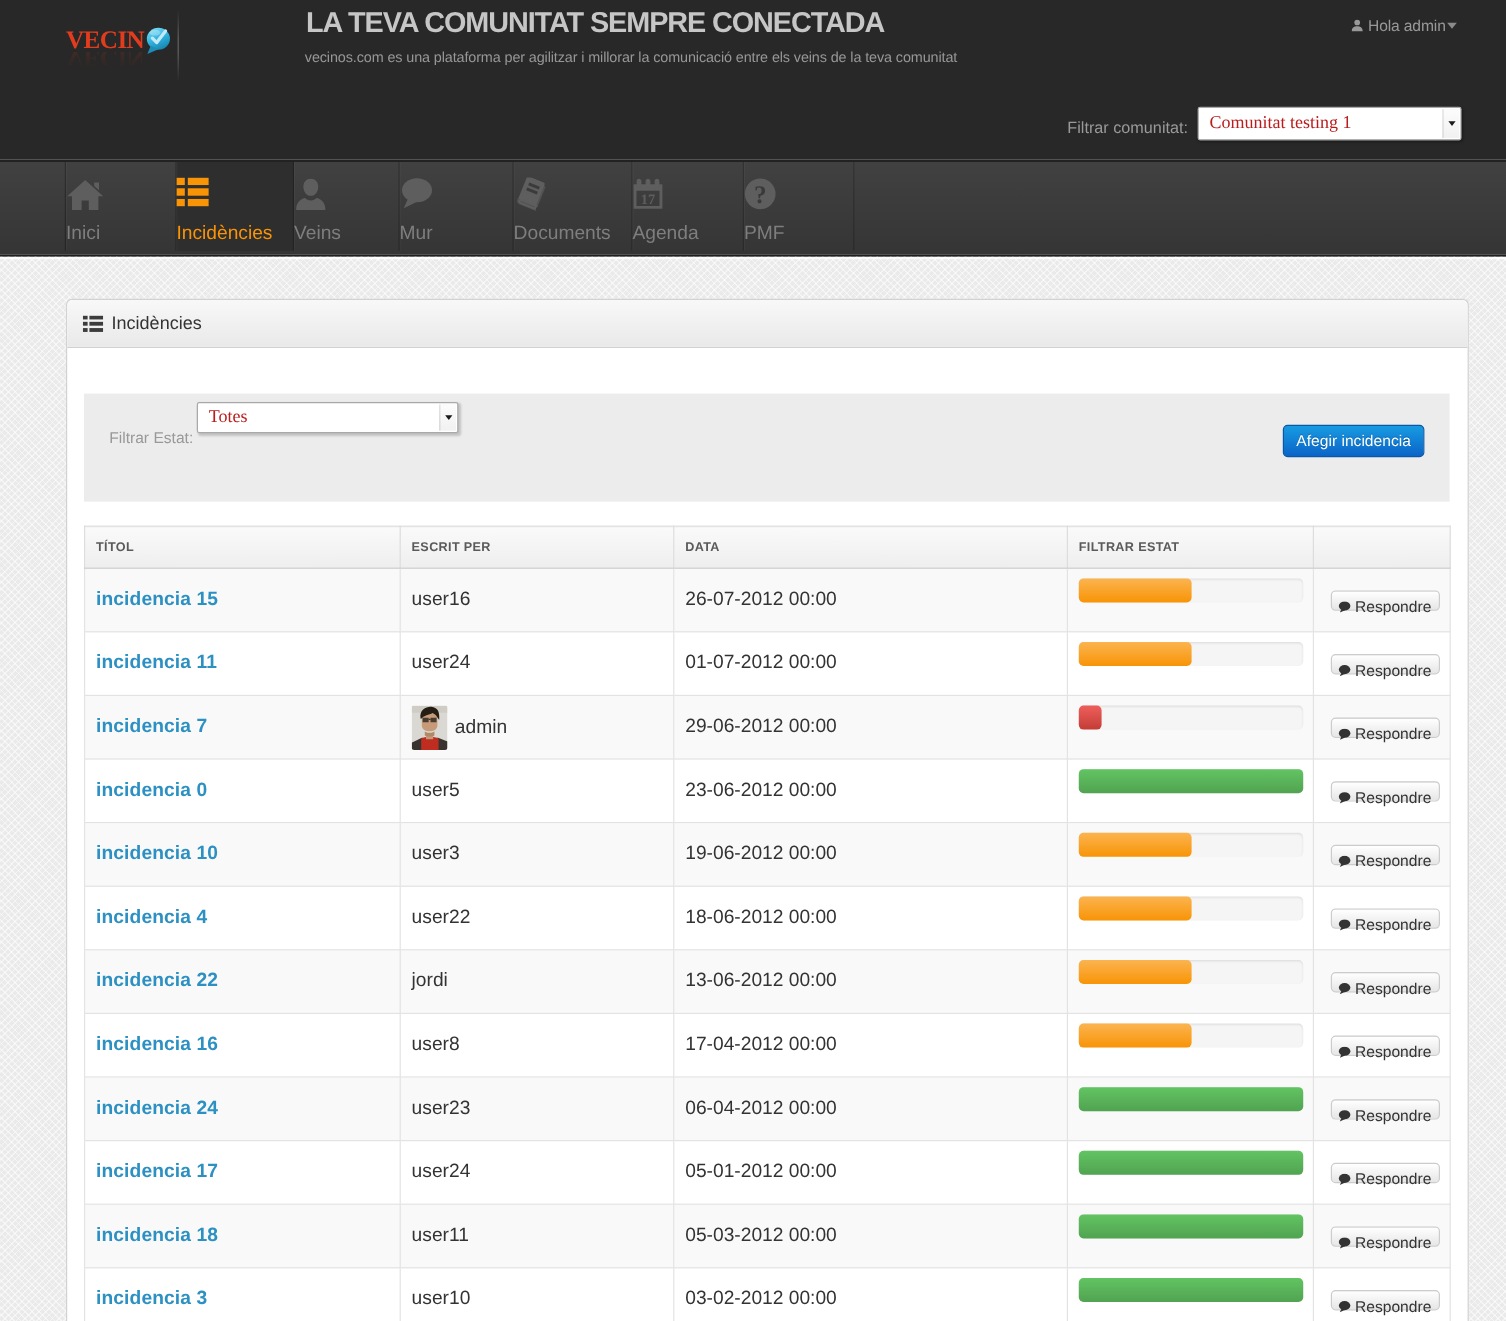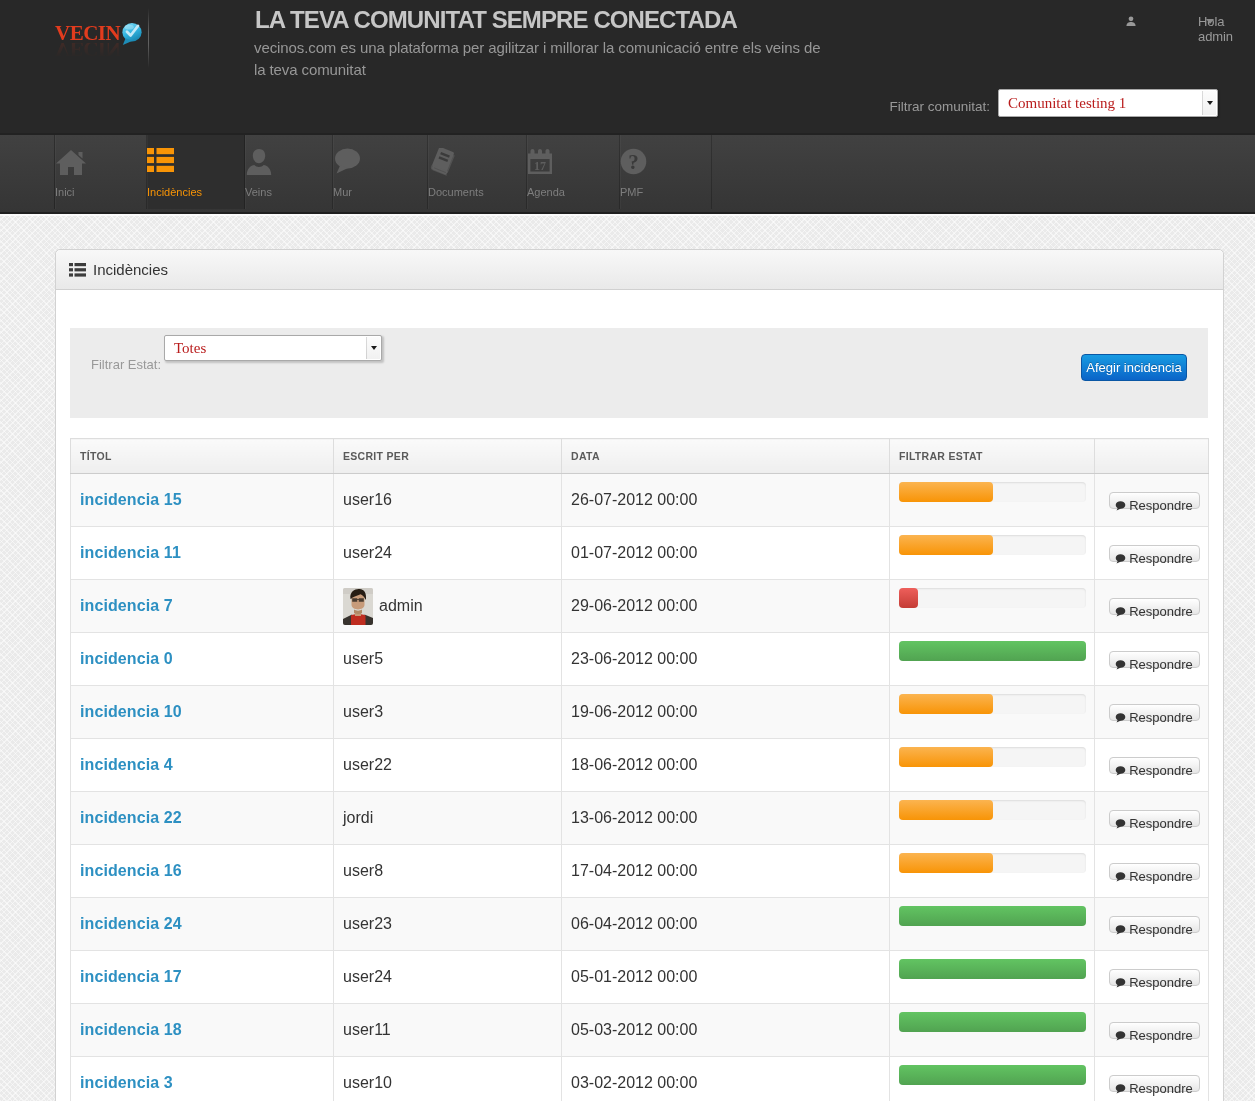--- a/index.html
+++ b/index.html
@@ -12,62 +12,62 @@
 .logo { position:absolute; left:55px; top:0; width:95px; height:70px; }
 .logo-txt { font-family:"Liberation Serif", serif; font-weight:bold; font-size:21px; color:#e23c1e; letter-spacing:-0.5px; white-space:nowrap; }
 .logo-main { position:absolute; left:0; top:26px; line-height:15px; }
 .logo-main .bub { position:absolute; left:66px; top:-4px; }
 .logo-refl { position:absolute; left:0; top:43px; height:17px; overflow:hidden; opacity:0.14;
   -webkit-mask-image:linear-gradient(rgba(0,0,0,0.9),rgba(0,0,0,0) 85%); mask-image:linear-gradient(rgba(0,0,0,0.9),rgba(0,0,0,0) 85%); }
 .logo-refl .inner { display:block; transform:scaleY(-1); position:relative; top:-7px; }
 .logo-refl .bub2 { position:absolute; left:64px; top:9px; }
 .logo-sep { position:absolute; left:148px; top:8px; width:1px; height:60px; background:linear-gradient(rgba(80,80,80,0),#616161 40%,#616161 60%,rgba(80,80,80,0)); }
 .site-title { position:absolute; left:255px; top:6px; font-size:24px; font-weight:bold; color:#c6c6c6; letter-spacing:-0.9px; }
-.site-sub { position:absolute; left:254px; top:37px; width:572px; font-size:15px; line-height:22px; color:#979797; letter-spacing:-0.1px; }
+.site-sub { position:absolute; left:254px; top:37px; width:572px; font-size:12px; line-height:22px; color:#979797; letter-spacing:-0.1px; }
 .userbox { position:absolute; left:0; top:0; width:1255px; height:0; color:#999; font-size:13px; }
 .userbox .uic { position:absolute; left:1126px; top:15px; }
-.userbox .utx { position:absolute; left:1198px; top:14px; letter-spacing:-0.1px; }
+.userbox .utx { position:absolute; left:1140px; top:14px; letter-spacing:-0.1px; }
 .userbox .caret { position:absolute; left:1206px; top:19px; }
 .caret { display:inline-block; width:0; height:0; border-left:4.5px solid transparent; border-right:4.5px solid transparent; border-top:5px solid #8a8a8a; }
 .filtrow { position:absolute; right:37px; top:89px; height:28px; display:flex; align-items:center; }
 .filtrow label { color:#9a9a9a; font-size:13.5px; margin-right:8px; position:relative; top:3px; }
 .sel { display:inline-block; position:relative; background:#fff; border:1px solid #a9a9a9; border-radius:2px; }
 .sel .seltxt { display:block; font-size:15px; color:#b91c1c;font-family:Liberation Serif, serif; }
 .sel .arrowbox { position:absolute; top:1px; right:1px; bottom:1px; width:13px; border-left:1px solid rgba(0,0,0,0.13); background:linear-gradient(#fcfcfc,#f1f1f1); }
 .sel .arrowbox:after { content:""; position:absolute; left:4px; top:50%; margin-top:-2px; width:0; height:0; border-left:3.5px solid transparent; border-right:3.5px solid transparent; border-top:4.5px solid #1a1a1a; }
 .sel1 { width:218px; height:26px; box-shadow:1px 1px 2px rgba(0,0,0,0.35); }
 .sel1 .seltxt { padding:5px 0 0 9px; }
 
 
 
 .navbar { position:relative; height:77px; background:linear-gradient(#414141,#353535); border-top:2px solid #222; border-bottom:2px solid #202020; }
 .navbar ul { position:absolute; left:54px; top:0; height:77px; list-style:none; display:flex; }
 .navbar li { position:relative; height:74px; border-right:1px solid rgba(0,0,0,0.22); box-shadow:inset 1px 0 0 rgba(255,255,255,0.03); text-align:left; color:#7d7d7d; }
 .navbar li:first-child { border-left:1px solid rgba(0,0,0,0.28); }
 .navbar li .nicon { margin-top:13px; height:32px; }
-.navbar li .nlabel { font-size:11px; margin-top:6px; color:#7e7e7e; }
+.navbar li .nlabel { font-size:16px; margin-top:6px; color:#7e7e7e; }
 .navbar li.active { background:#2e2e2e; }
 .navbar li.active .nlabel { color:#f89406; }
 
 
 .content { position:relative; height:887px; box-shadow:inset 0 2px 0 rgba(255,255,255,0.75);
   background-color:#eaeaea;
   background-image:
     repeating-linear-gradient(45deg, rgba(255,255,255,0.5) 0 1px, rgba(255,255,255,0) 1px 4px),
     repeating-linear-gradient(135deg, rgba(255,255,255,0.5) 0 1px, rgba(255,255,255,0) 1px 4px);
 }
 .panel { position:absolute; left:55px; top:35px; width:1167px; height:900px; background:#fff; border:1px solid #d2d2d2; border-radius:5px 5px 0 0; }
 .panel-head { height:39px; background:linear-gradient(#f8f8f8,#e9e9e9); border-bottom:1px solid #d0d0d0; border-radius:5px 5px 0 0; position:relative; }
 .panel-head .ph-ic { position:absolute; left:13px; top:13px; }
 .panel-head .ph-tx { position:absolute; left:37px; top:11px; font-size:15px; color:#333; }
 .well { position:absolute; left:14px; top:78px; width:1138px; height:90px; background:#ececec; }
 .well label { position:absolute; left:21px; top:29px; font-size:13px; color:#999; }
 .sel2 { position:absolute; left:94px; top:7px; width:216px; height:24px; box-shadow:1.5px 1.5px 2px rgba(0,0,0,0.18); }
 .sel2 .seltxt { padding:4px 0 0 9px; font-size:15px; }
-.btn-blue { position:absolute; right:21px; top:26px; width:106px; height:27px; background:linear-gradient(#179be2,#0b64c8); border:1px solid #0a57a5; border-radius:4px; color:#fff; font-size:13px; text-align:center; line-height:25px; box-sizing:border-box; text-shadow:0 -1px 0 rgba(0,0,0,0.25); }
+.btn-blue { position:absolute; right:21px; top:26px; width:118px; height:27px; background:linear-gradient(#179be2,#0b64c8); border:1px solid #0a57a5; border-radius:4px; color:#fff; font-size:13px; text-align:center; line-height:25px; box-sizing:border-box; text-shadow:0 -1px 0 rgba(0,0,0,0.25); }
 
 
 table.inc { position:absolute; left:14px; top:188px; width:1138px; border-collapse:collapse; table-layout:fixed; }
 table.inc col.c1{width:263px} table.inc col.c2{width:228px} table.inc col.c3{width:328px} table.inc col.c4{width:205px} table.inc col.c5{width:114px}
 table.inc th { height:34px; background:linear-gradient(#fafafa,#eeeeee); border:1px solid #ddd; border-bottom:1px solid #ccc; font-size:10.5px; font-weight:bold; color:#5a5a5a; text-align:left; padding:0 0 0 9px; letter-spacing:0.3px; }
 table.inc td { height:52px; border:1px solid #e3e3e3; padding:0; vertical-align:middle; font-size:16px; color:#333; }
 table.inc tr.odd td { background:#f9f9f9; }
 table.inc td.t1 { padding-left:9px; }
 table.inc td.t1 a { color:#2d90c2; text-decoration:none; font-size:16px; font-weight:bold; letter-spacing:0.1px; }
 table.inc td.t2, table.inc td.t3 { padding-left:9px; }

